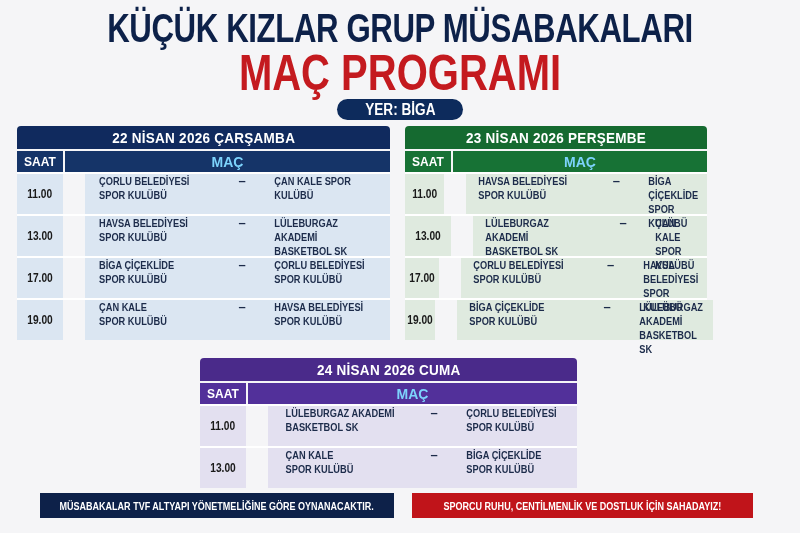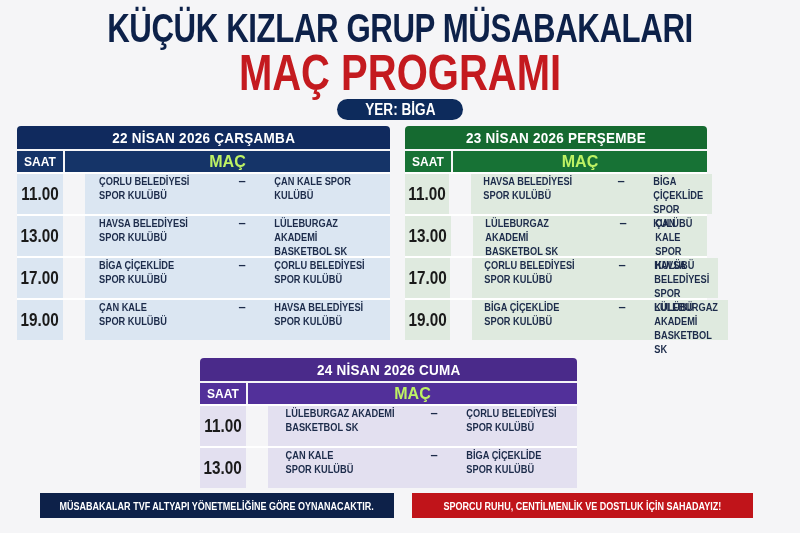--- a/index.html
+++ b/index.html
@@ -41,30 +41,30 @@
   .day-title span { transform: scaleX(0.9); display: inline-block; }
   .day-head {
     display: flex; height: 21px; margin-top: 2px;
   }
   .day-head .h-saat {
     width: 46px; color: #fff; font-weight: bold; font-size: 12px;
     display: flex; align-items: center; justify-content: center;
     margin-right: 2px;
   }
   .day-head .h-mac {
-    flex: 1; color: #bef264; font-weight: bold; font-size: 16px;
+    flex: 1; color: #7dd3fc; font-weight: bold; font-size: 14px;
     display: flex; align-items: center; justify-content: center; text-align: right;
   }
   .row {
     display: flex; height: 42px; border-top: 2px solid #ffffff;
   }
   .row .saat {
     width: 46px; margin-right: 2px;
     display: flex; align-items: center; justify-content: center;
-    font-weight: bold; font-size: 18px; color: #1a1a1a;
+    font-weight: bold; font-size: 12px; color: #1a1a1a;
   }
   .row .saat span { transform: scaleX(0.85); display: inline-block; }
   .row .match {
     flex: 1; display: flex; align-items: flex-start;
     font-weight: bold; font-size: 10.5px; color: #1c2b4a; line-height: 14px; margin-left: 20px;
   }
   .team { display: inline-block; white-space: pre-line; transform: scaleX(0.88); transform-origin: left center; }
   .team-a { width: 137px; padding-left: 16px; }
   .vs { width: 40px; text-align: center; font-size: 13px; color: #1c2b4a; }
   .team-b { flex: 1; padding-left: 14px; }

